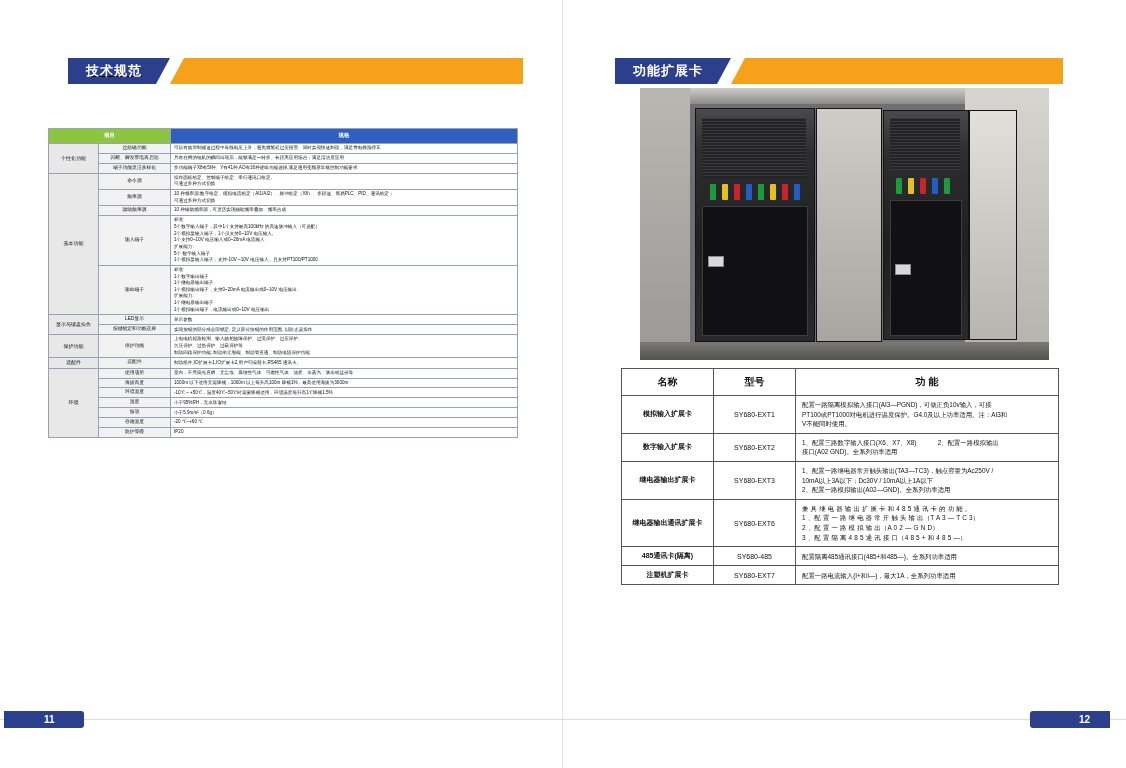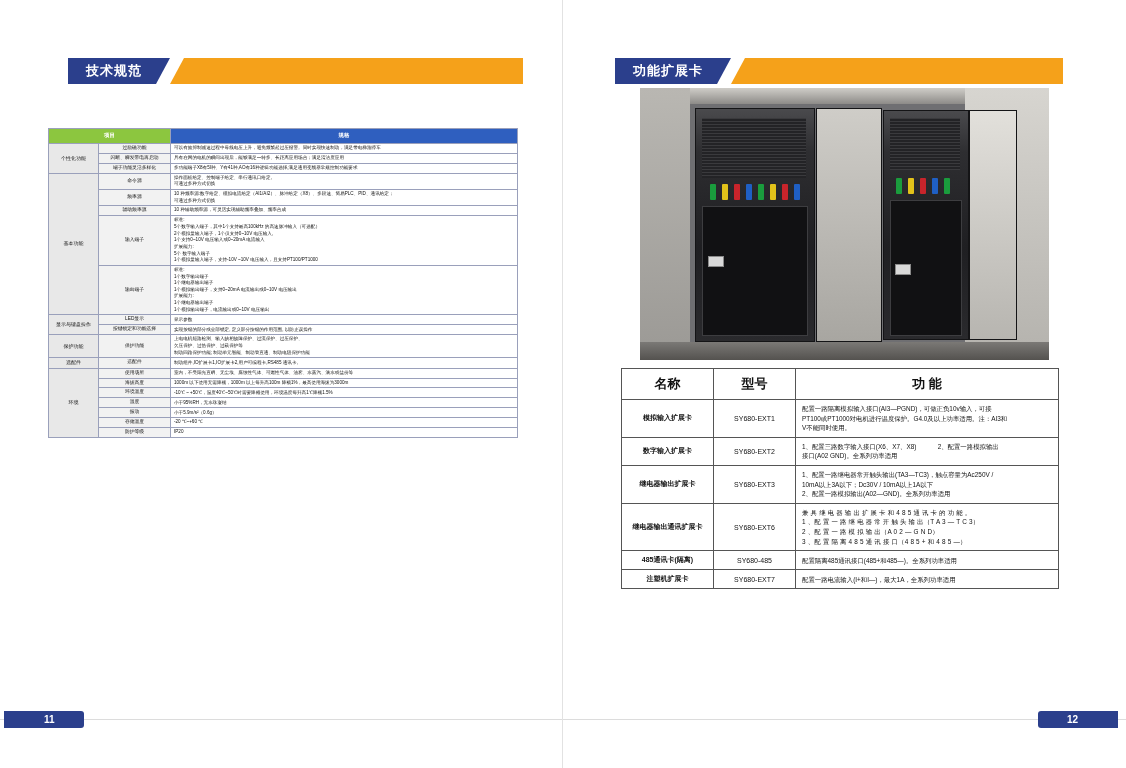--- a/index.html
+++ b/index.html
@@ -170,21 +170,21 @@
     color: #111;
   }
   .func-table td, .func-table th {
     border: 0.6px solid #555;
     padding: 4px 6px;
     vertical-align: middle;
   }
   .func-table thead th {
     text-align: center;
     font-weight: bold;
-    font-size: 13px;
+    font-size: 10px;
     padding: 6px 4px;
   }
   .func-table .c-name { width: 92px; text-align: center; font-weight: bold; font-size: 7px; }
   .func-table .c-model { width: 82px; text-align: center; font-size: 7px; }
   .func-table .c-func { text-align: left; font-size: 6.4px; line-height: 1.5; }
   .func-table .c-func .ln { display:block; white-space: pre-wrap; }
   .func-table .mono-lines .ln { letter-spacing: 0.2px; }
 
   
   .pagenum {
@@ -193,33 +193,33 @@
     width: 80px;
     height: 17px;
     background: #2b3f8c;
     color: #ffffff;
     font-size: 10px;
     font-weight: bold;
     display: flex;
     align-items: center;
   }
   .pagenum.left { left: 4px; justify-content: flex-start; padding-left: 40px; box-sizing: border-box; border-radius: 0 3px 3px 0; }
-  .pagenum.right { right: 8px; justify-content: flex-end; padding-right: 40px; box-sizing: border-box; border-radius: 3px 0 0 3px; }
+  .pagenum.right { right: 16px; justify-content: flex-end; padding-right: 20px; box-sizing: border-box; border-radius: 3px 0 0 3px; }
   .footline {
     position:absolute; bottom: 48px; height:1px; background:#dcdcdc; left:0; right:0;
   }
 </style>
 </head>
 <body>
 
 <div class="spread">
 
   <div class="page page-left">
 
-    <div class="banner" style="left:68px; top:58px; width:455px;">
+    <div class="banner" style="left:68px; top:58px; width:455px;text-decoration:underline;">
       <div class="blue">技术规范</div>
       <div class="blue-tail"></div>
       <div class="orange-head"></div>
       <div class="orange"></div>
     </div>
 
     <table class="spec-table">
       <colgroup>
           <col style="width:50px">
           <col style="width:72px">

